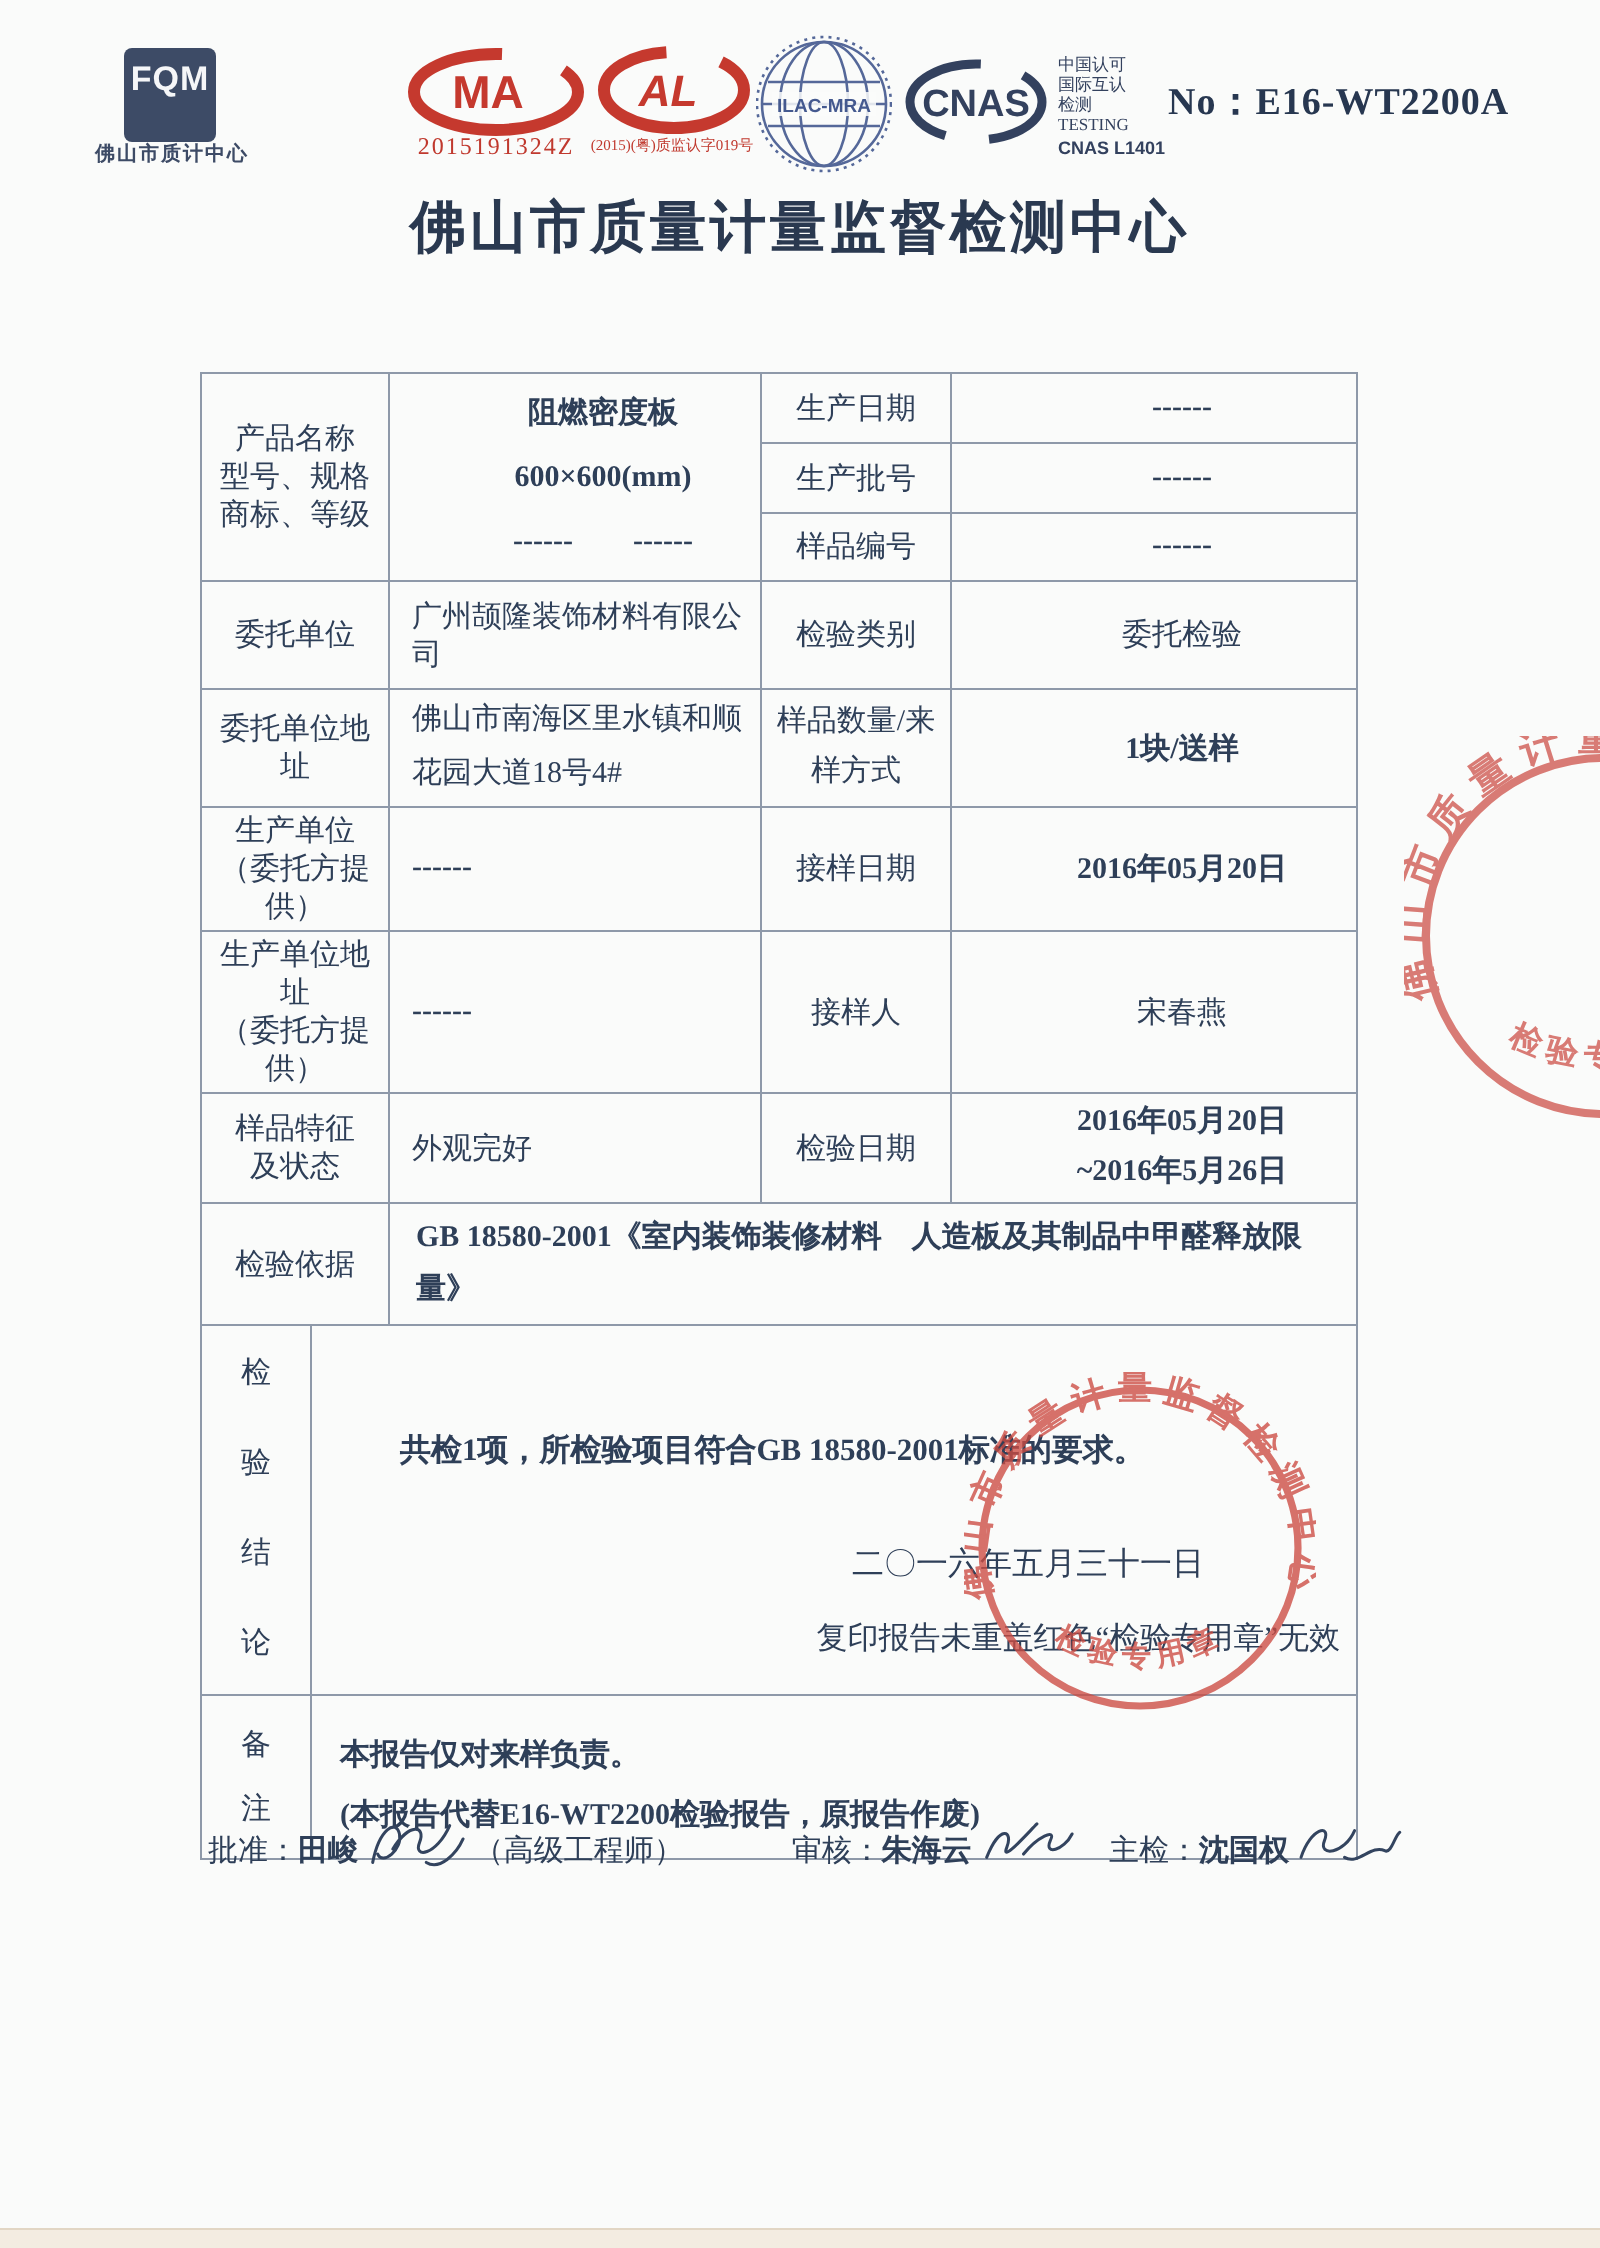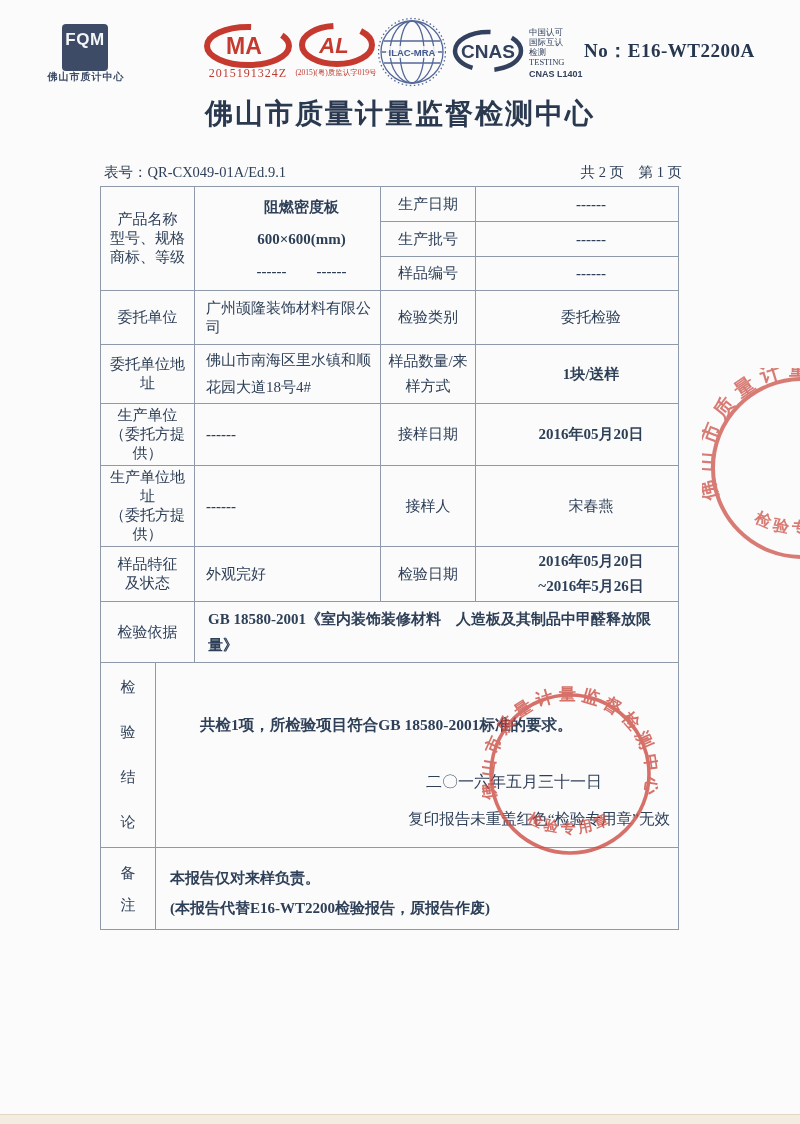--- a/index.html
+++ b/index.html
@@ -142,26 +142,20 @@
 检测
 TESTING</div>
   <div class="cnas-cert">CNAS L1401</div>
 
   <div class="report-no">
     <span>No：</span><span>E16-WT2200A</span>
   </div>
 
   <div class="org-title">佛山市质量计量监督检测中心</div>
 
-  <div class="meta">
-    <span>
-      <span>表号：</span><span>QR-CX049-01A/Ed.9.1</span>
-    </span>
-    <span>共 2 页　第 1 页</span>
-  </div>
 
   <div class="tblwrap">
     <table class="t-top">
       <colgroup>
           <col style="width:94px">
           <col style="width:186px">
           <col style="width:95px">
           <col style="width:203px">
         </colgroup>
       <tbody>
@@ -246,20 +240,38 @@
 注</td>
         <td class="remarks-cell">
           <div>本报告仅对来样负责。</div>
           <div>(本报告代替E16-WT2200检验报告，原报告作废)</div>
         </td>
       </tr>
     </tbody>
       </table>
   </div>
 
+  <div class="signatures">
+    <span>批准：</span>
+      <span class="sig-name">田峻</span>
+    <svg class="sig-svg" width="62" height="38" viewBox="0 0 62 38">
+      <path d="M4,30 C8,10 18,4 20,13 C22,22 10,32 7,25 M16,22 C26,6 36,8 32,18 C28,28 42,26 50,8 M36,30 C44,35 54,25 58,16" fill="none" stroke="#33445f" stroke-width="1.8" stroke-linecap="round"></path>
+    </svg>
+    <span class="sig-title">（高级工程师）</span>
+    <span class="gap1">审核：</span>
+      <span class="sig-name">朱海云</span>
+    <svg class="sig-svg" width="58" height="36" viewBox="0 0 58 36">
+      <path d="M4,26 C12,6 20,10 16,20 C12,30 28,12 34,6 M26,24 C34,14 46,8 42,16 C38,25 50,22 55,12" fill="none" stroke="#33445f" stroke-width="1.8" stroke-linecap="round"></path>
+    </svg>
+    <span class="gap2">主检：</span>
+      <span class="sig-name">沈国权</span>
+    <svg class="sig-svg" width="64" height="36" viewBox="0 0 64 36">
+      <path d="M3,26 C9,8 21,6 17,16 C13,26 29,24 35,10 M29,26 C37,31 45,18 53,22 C57,24 59,13 62,11" fill="none" stroke="#33445f" stroke-width="1.8" stroke-linecap="round"></path>
+    </svg>
+  </div>
 
   <svg class="stamp stamp-main" width="176" height="176" viewBox="0 0 176 176">
     <g opacity="0.78">
       <circle cx="88" cy="88" r="79" fill="none" stroke="#cc4b42" stroke-width="3.6"></circle>
       <path id="arcMainTop" d="M 16,118 A 77,77 0 1 1 160,118" fill="none"></path>
       <path id="arcMainBot" d="M 40,132 A 85,85 0 0 0 136,132" fill="none"></path>
       <text font-size="17" fill="#cc4b42" letter-spacing="5" font-weight="bold">
         <textPath href="#arcMainTop" startOffset="50%" text-anchor="middle">佛山市质量计量监督检测中心</textPath>
       </text>
       <text font-size="14.5" fill="#cc4b42" letter-spacing="3.5" font-weight="bold">

